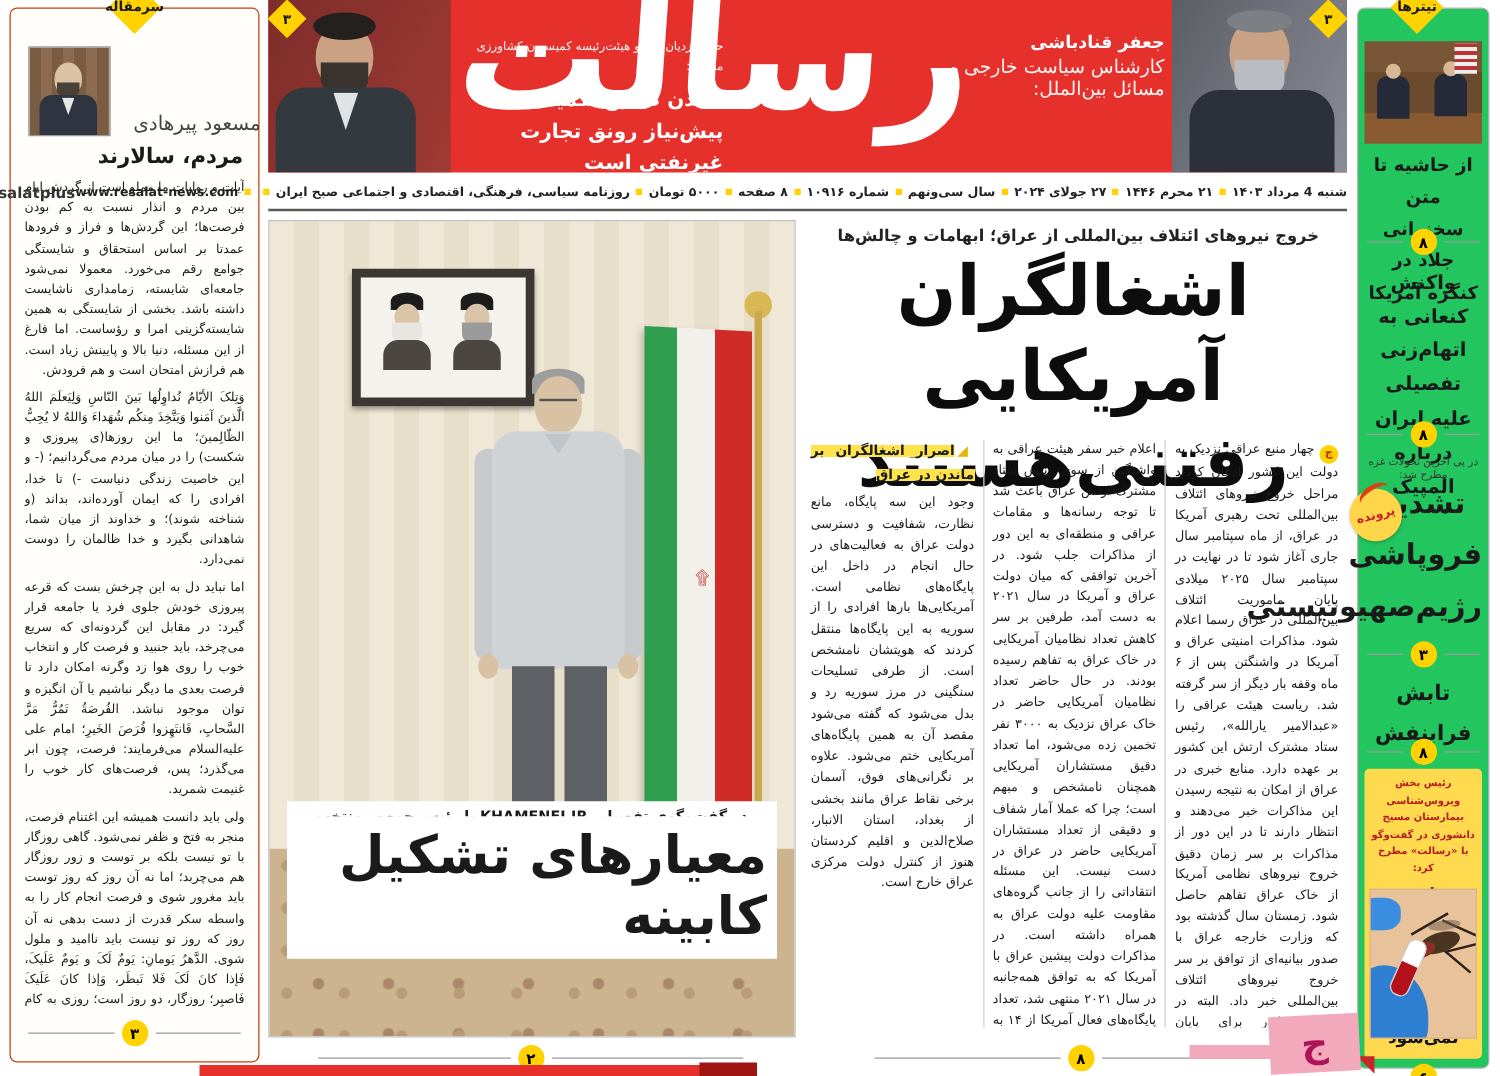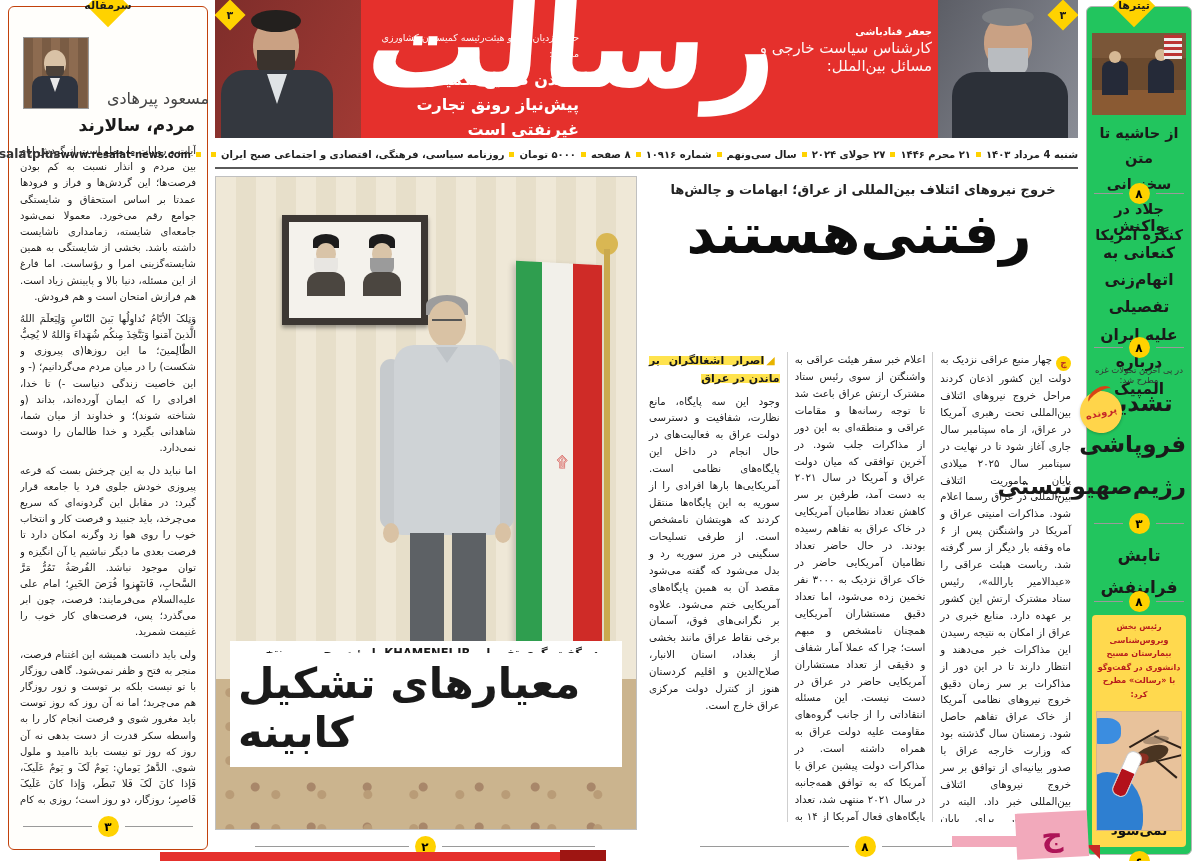--- a/index.html
+++ b/index.html
@@ -44,21 +44,21 @@
   .mh-photo-l .shirt{position:absolute;left:52px;top:74px;width:20px;height:30px;background:#dfe3e6;clip-path:polygon(0 0,100% 0,50% 100%);}
   .mh-teaser-l{position:absolute;left:152px;top:30px;width:212px;color:#fff;text-align:right;}
   .mh-teaser-l .kick{font-size:9.5px;line-height:1.7;opacity:.95;}
   .mh-teaser-l .ttl{font-size:16px;font-weight:900;line-height:1.55;margin-top:6px;}
   .mh-photo-r{position:absolute;right:0;top:0;width:140px;height:138px;background:linear-gradient(120deg,#5c5e66,#8a8d96);overflow:hidden;}
   .mh-photo-r .head{position:absolute;left:46px;top:14px;width:48px;height:56px;border-radius:50% 50% 46% 46%;background:#c9a184;}
   .mh-photo-r .hair{position:absolute;left:44px;top:8px;width:52px;height:18px;border-radius:50%;background:#7c7f84;}
   .mh-photo-r .beard{position:absolute;left:50px;top:48px;width:40px;height:30px;border-radius:0 0 45% 45%;background:#b9bcc0;}
   .mh-photo-r .suit{position:absolute;left:14px;top:72px;width:116px;height:66px;border-radius:24px 24px 0 0;background:#2c3038;}
   .mh-teaser-r{position:absolute;right:146px;top:26px;width:200px;color:#fff;text-align:right;}
-  .mh-teaser-r .nm{font-size:10px;font-weight:bold;}
+  .mh-teaser-r .nm{font-size:14px;font-weight:bold;}
   .mh-teaser-r .rl{font-size:15px;opacity:.95;margin-top:2px;}
   .mh-teaser-r .ttl{font-size:17px;font-weight:900;line-height:1.6;margin-top:8px;}
   
   .dateline{left:215px;top:141px;width:863px;height:26px;font-size:10px;font-weight:bold;color:#222;
       display:flex;align-items:center;border-bottom:2px solid #5a5a5a;}
   .dateline .itm{white-space:nowrap;}
   .dateline .itm::after{content:'';display:inline-block;width:5px;height:5px;background:#ffd200;margin:0 5px;vertical-align:middle;}
   .dateline .social{margin-right:auto;display:flex;align-items:center;gap:6px;direction:ltr;font-weight:bold;font-size:12px;color:#333;}
   
   .mainphoto{left:215px;top:176px;width:420px;height:652px;border:1px solid #c0c0c0;overflow:hidden;
@@ -90,21 +90,21 @@
   .man .arm-r{position:absolute;left:126px;top:64px;width:22px;height:170px;border-radius:12px;background:#c6cacd;}
   .man .hand-l{position:absolute;left:17px;top:228px;width:16px;height:20px;border-radius:50%;background:#d9c2a4;}
   .man .hand-r{position:absolute;left:129px;top:228px;width:16px;height:20px;border-radius:50%;background:#d9c2a4;}
   .man .leg-l{position:absolute;left:44px;top:238px;width:34px;height:192px;background:#5d6165;}
   .man .leg-r{position:absolute;left:86px;top:238px;width:34px;height:192px;background:#5d6165;}
   .man .shoe-l{position:absolute;left:38px;top:428px;width:40px;height:16px;border-radius:8px 4px 2px 2px;background:#2b2b2b;}
   .man .shoe-r{position:absolute;left:86px;top:428px;width:40px;height:16px;border-radius:4px 8px 2px 2px;background:#2b2b2b;}
   .cap-kick{position:absolute;left:14px;right:14px;bottom:150px;background:#fff;padding:5px 10px;
       font-size:11.5px;font-weight:bold;text-align:center;}
   .cap-title{position:absolute;left:14px;right:14px;bottom:62px;background:#fff;padding:6px 8px 10px;
-      font-size:42px;font-weight:900;text-align:left;letter-spacing:-1px;}
+      font-size:42px;font-weight:900;text-align:right;letter-spacing:-1px;}
   .photo-pg{left:255px;top:836px;width:340px;}
   
   .lead-kicker{left:648px;top:182px;width:430px;text-align:center;font-size:13px;font-weight:bold;color:#222;}
   .lead-title{left:640px;top:200px;width:438px;text-align:center;font-size:56px;font-weight:900;
       line-height:1.22;letter-spacing:-2px;color:#0d0d0d;}
   .lead-cols{left:642px;top:352px;width:436px;height:470px;display:flex;}
   .lead-col{flex:1;padding:0 7px;font-size:10.2px;line-height:1.66;text-align:justify;overflow:hidden;}
   .lead-col + .lead-col{border-left:0;}
   .lead-col:not(:last-child){border-left:1px solid #cfcfcf;}
   .lead-col p{margin:0 0 5px;}
@@ -266,20 +266,21 @@
   </div>
   <div class="cap-kick">در گفت‌وگوی تفصیلی KHAMENEI.IR با رئیس جمهور منتخب مطرح شد:</div>
   <div class="cap-title">معیارهای تشکیل کابینه</div>
 </div>
 <div class="abs photo-pg pgline">
   <span class="pgcircle">۲</span>
 </div>
 
 <div class="abs lead-kicker">خروج نیروهای ائتلاف بین‌المللی از عراق؛ ابهامات و چالش‌ها</div>
 <div class="abs lead-title">
+  <div>اشغالگران آمریکایی</div>
   <div>رفتنی‌هستند</div>
 </div>
 <div class="abs lead-cols">
   <div class="lead-col">
     <p><span class="lead-bullet">چ</span><span>چهار منبع عراقی نزدیک به دولت این کشور اذعان کردند مراحل خروج نیروهای ائتلاف بین‌المللی تحت رهبری آمریکا در عراق، از ماه سپتامبر سال جاری آغاز شود تا در نهایت در سپتامبر سال ۲۰۲۵ میلادی پایان ماموریت ائتلاف بین‌المللی در عراق رسما اعلام شود. مذاکرات امنیتی عراق و آمریکا در واشنگتن پس از ۶ ماه وقفه بار دیگر از سر گرفته شد. ریاست هیئت عراقی را «عبدالامیر یارالله»، رئیس ستاد مشترک ارتش این کشور بر عهده دارد. منابع خبری در عراق از امکان به نتیجه رسیدن این مذاکرات خبر می‌دهند و انتظار دارند تا در این دور از مذاکرات بر سر زمان دقیق خروج نیروهای نظامی آمریکا از خاک عراق تفاهم حاصل شود. زمستان سال گذشته بود که وزارت خارجه عراق با صدور بیانیه‌ای از توافق بر سر خروج نیروهای ائتلاف بین‌المللی خبر داد. البته در بیانیه مذکور برای پایان ماموریت ائتلاف زمان دقیقی مشخص نشده بود.</span></p>
 
   </div>
   <div class="lead-col">
     <p>اعلام خبر سفر هیئت عراقی به واشنگتن از سوی رئیس ستاد مشترک ارتش عراق باعث شد تا توجه رسانه‌ها و مقامات عراقی و منطقه‌ای به این دور از مذاکرات جلب شود. در آخرین توافقی که میان دولت عراق و آمریکا در سال ۲۰۲۱ به دست آمد، طرفین بر سر کاهش تعداد نظامیان آمریکایی در خاک عراق به تفاهم رسیده بودند. در حال حاضر تعداد نظامیان آمریکایی حاضر در خاک عراق نزدیک به ۳۰۰۰ نفر تخمین زده می‌شود، اما تعداد دقیق مستشاران آمریکایی همچنان نامشخص و مبهم است؛ چرا که عملا آمار شفاف و دقیقی از تعداد مستشاران آمریکایی حاضر در عراق در دست نیست. این مسئله انتقاداتی را از جانب گروه‌های مقاومت علیه دولت عراق به همراه داشته است. در مذاکرات دولت پیشین عراق با آمریکا که به توافق همه‌جانبه در سال ۲۰۲۱ منتهی شد، تعداد پایگاه‌های فعال آمریکا از ۱۴ به ۳ پایگاه کاهش یافت.</p>
   </div>

